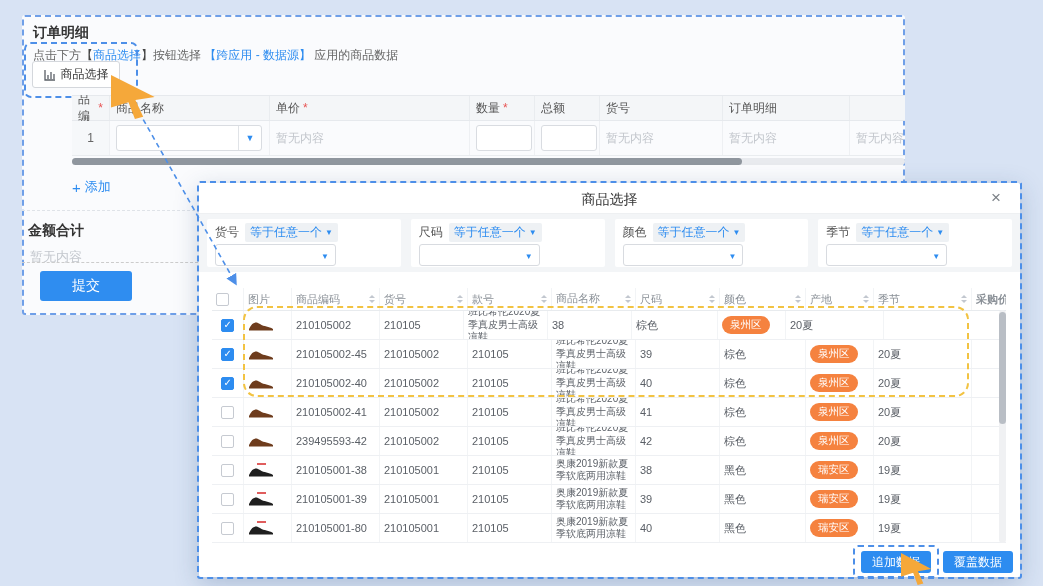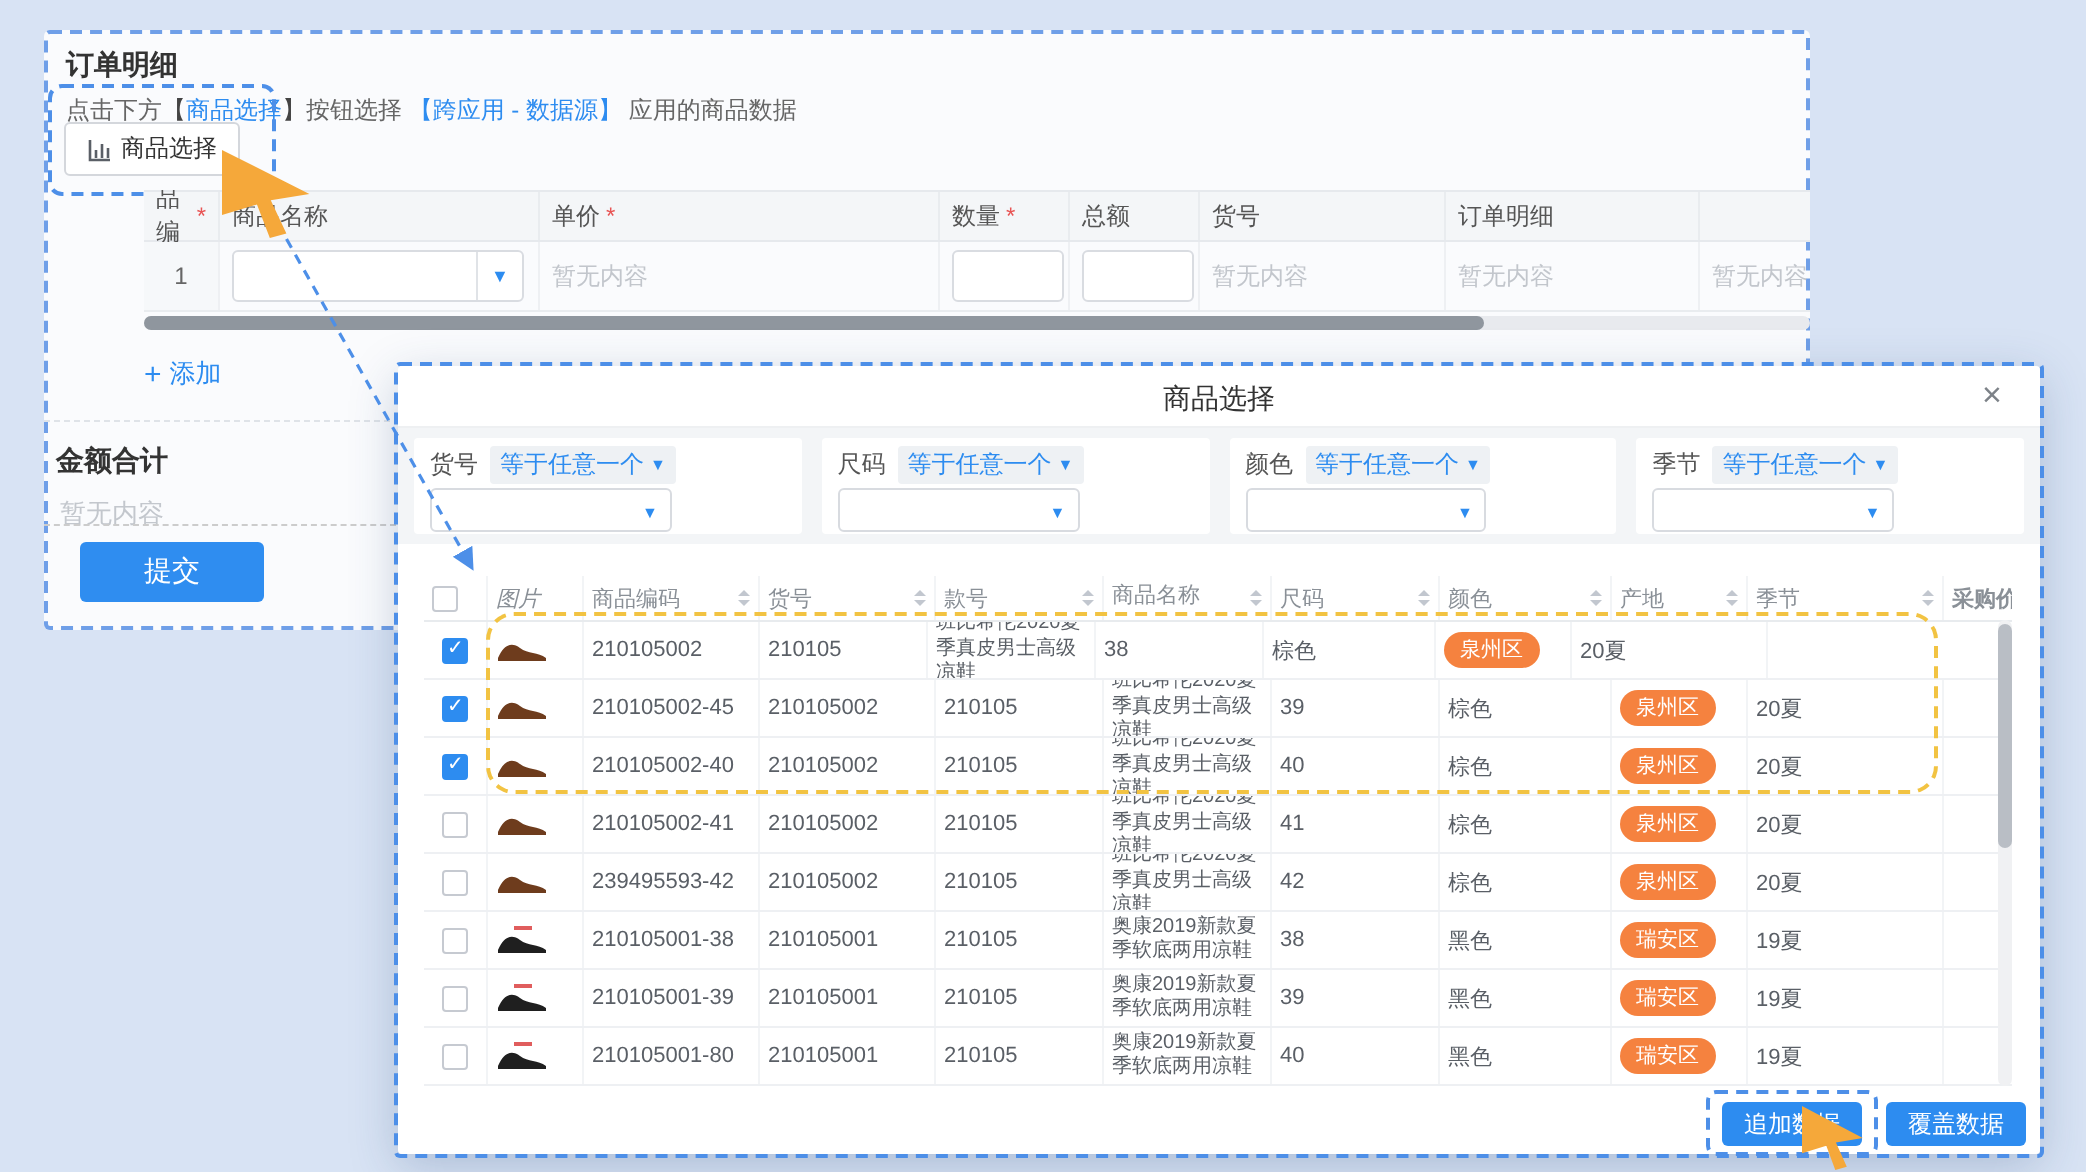--- a/index.html
+++ b/index.html
@@ -70,21 +70,21 @@
            border-radius:3px;background:#fff;box-sizing:border-box;cursor:pointer;}
   .fselect .fcaret{position:absolute;right:6px;top:7px;}
 
   .ptable{left:13px;top:105px;width:794px;height:255px;overflow:hidden;font-size:11px;}
   .prow{display:flex;height:28px;border-bottom:1px solid #eef0f3;background:#fff;}
   .phead{height:22px;background:#fff;border-bottom:1px solid #e8ebee;}
   .pcell{display:flex;align-items:center;padding:0 4px;box-sizing:border-box;flex:none;
          border-right:1px solid #f2f4f6;color:#5a5f66;overflow:hidden;}
   .phead .pcell{color:#8a9097;justify-content:space-between;}
   .p0{width:32px;justify-content:center;}
-  .p1{width:48px;font-style:italic;}.p2{width:88px;}.p3{width:88px;}.p4{width:84px;}
+  .p1{width:48px;}.p2{width:88px;}.p3{width:88px;}.p4{width:84px;}
   .p5{width:84px;font-size:10px;line-height:1.25;}
   .p6{width:84px;}.p7{width:86px;}.p8{width:68px;}.p9{width:98px;}.p10{width:60px;border-right:none;font-weight:bold;}
   .phead .p5{font-size:11px;}
   .sort{display:flex;flex-direction:column;align-items:center;cursor:pointer;}
   .sort i{display:block;width:0;height:0;border:3.5px solid transparent;}
   .sort .up{border-bottom-color:#c2c7cf;margin-bottom:2px;border-top-width:0;}
   .sort .dn{border-top-color:#c2c7cf;border-bottom-width:0;}
   .cb{width:13px;height:13px;border:1px solid #c6cad1;border-radius:2px;background:#fff;box-sizing:border-box;cursor:pointer;}
   .cb.checked{background:#2d8cf0;border-color:#2d8cf0;position:relative;}
   .cb.checked::after{content:"✓";position:absolute;left:1.5px;top:-1px;color:#fff;font-size:10px;}

